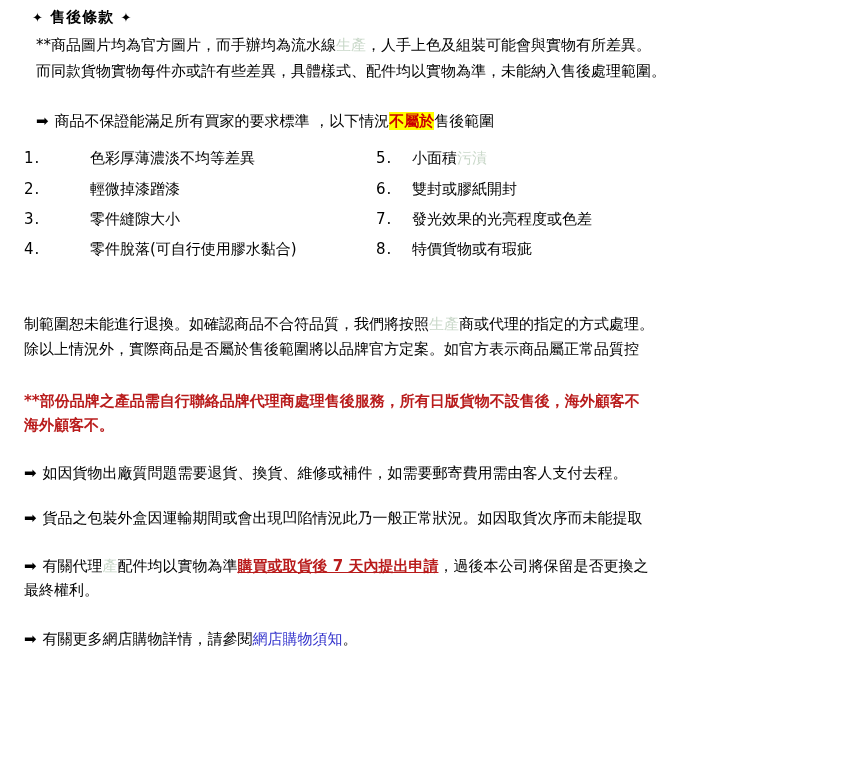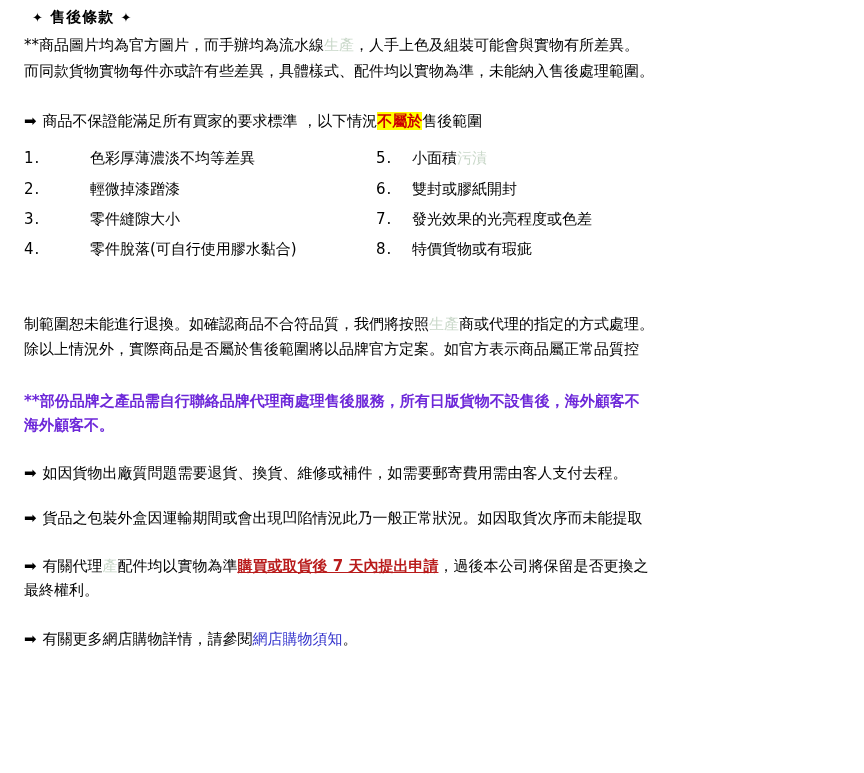--- a/index.html
+++ b/index.html
@@ -24,40 +24,40 @@
   .title {
     font-weight: bold;
     font-size: 15px;
     letter-spacing: 1px;
     margin: 0 0 4px 8px;
   }
   .title .diamond {
     font-size: 13px;
   }
   .para {
-    margin: 0 0 2px 0;
+    margin: 0 0 2px 12px;
     font-size: 15px;
     line-height: 1.6;
   }
   .spacer-16 { height: 16px; }
   .spacer-20 { height: 20px; }
   .spacer-24 { height: 24px; }
   .spacer-28 { height: 28px; }
   .arrow {
     font-size: 15px;
     padding-right: 6px;
   }
   .hl {
     background: #ffff00;
     color: #cc0000;
     font-weight: bold;
     text-align: center;
   }
   .redbold {
-    color: #6d28d9;
+    color: #b91c1c;
     font-weight: bold;
   }
   .redlink {
     color: #b91c1c;
     text-decoration: underline;
     font-weight: bold;
   }
   .bluelink {
     color: #3333cc;
   }

